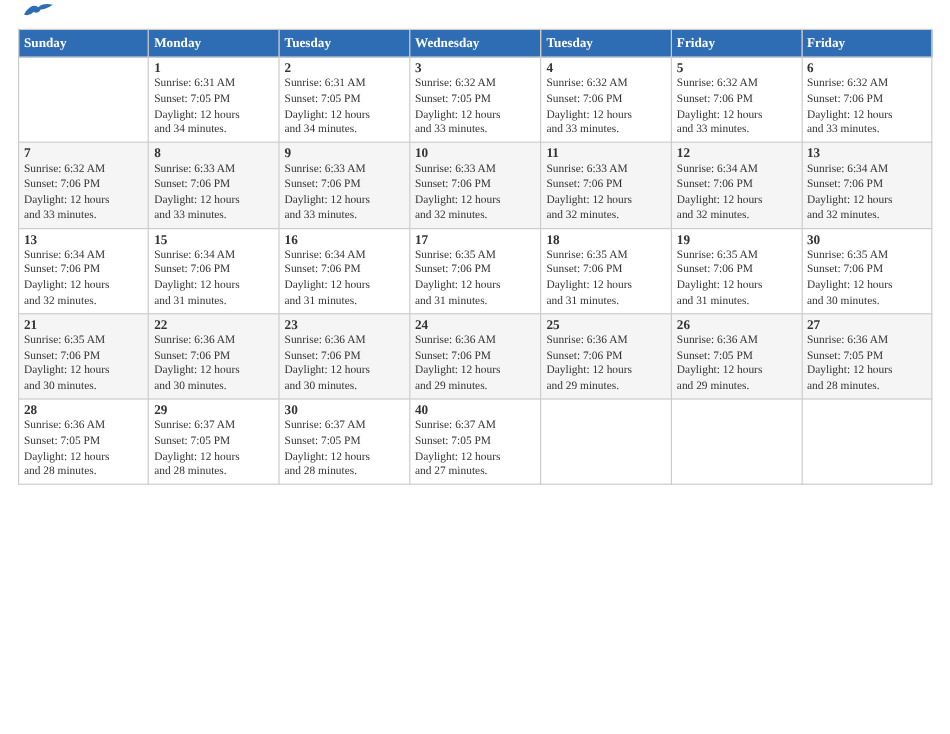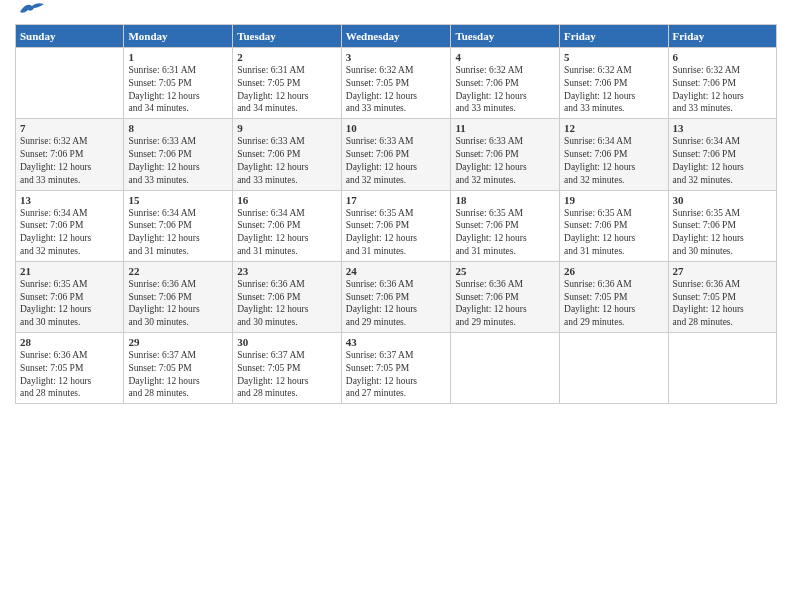--- a/index.html
+++ b/index.html
@@ -336,21 +336,21 @@
 and 28 minutes.</div>
           </td>
           <td>
             <span class="day-number">30</span>
             <div class="day-info" style="white-space: pre-line;">Sunrise: 6:37 AM
 Sunset: 7:05 PM
 Daylight: 12 hours
 and 28 minutes.</div>
           </td>
           <td>
-            <span class="day-number">43</span>
+            <span class="day-number">40</span>
             <div class="day-info" style="white-space: pre-line;">Sunrise: 6:37 AM
 Sunset: 7:05 PM
 Daylight: 12 hours
 and 27 minutes.</div>
           </td>
           <td class="empty"></td>
           <td class="empty"></td>
           <td class="empty"></td>
         </tr>
       </tbody>

